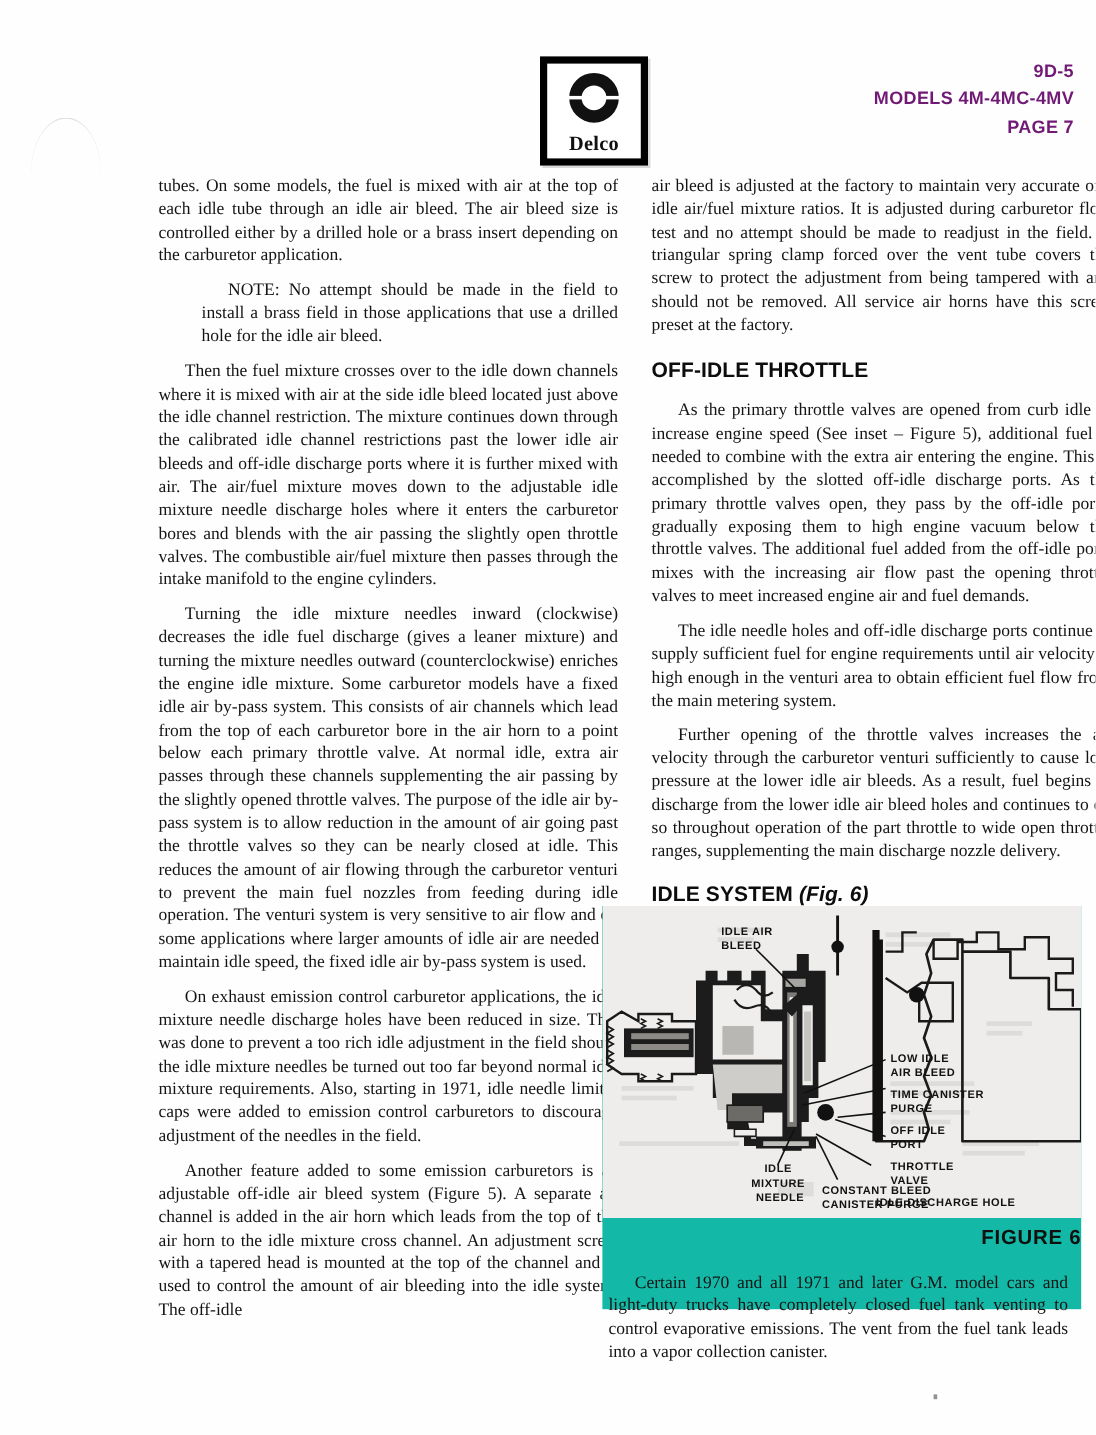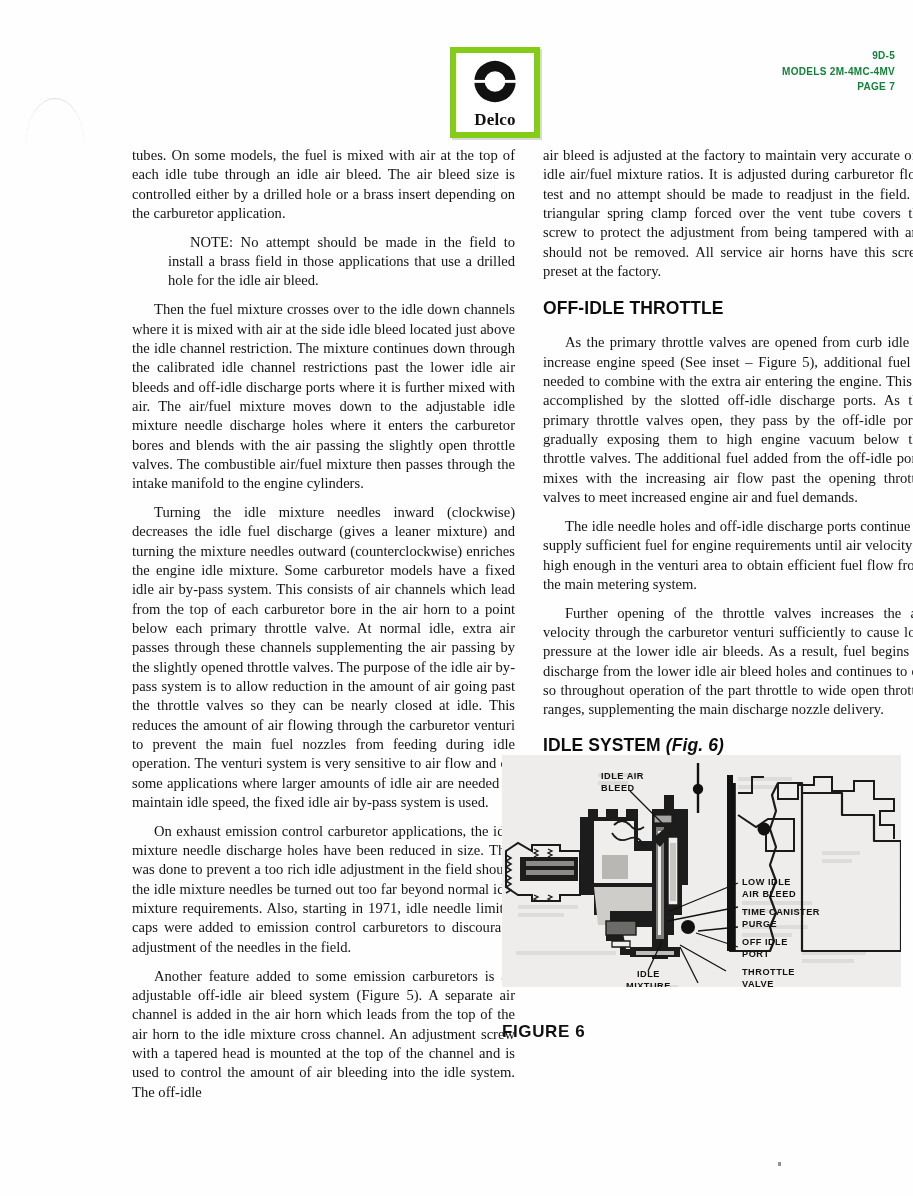--- a/index.html
+++ b/index.html
@@ -46,21 +46,21 @@
     width: 913px;
     height: 150px;
   }
   .logo-box {
     position: absolute;
     left: 450px;
     top: 47px;
     width: 90px;
     height: 91px;
     background: #ffffff;
-    border: 6px solid #84cc16;
+    border: 6px solid #000000;
     box-sizing: border-box;
     box-shadow: 2px 2px 0 rgba(150,150,150,.35);
   }
   .logo-inner {
     position: relative;
     width: 100%;
     height: 100%;
   }
   .logo-ring {
     position: absolute;
@@ -83,24 +83,24 @@
     color: #111111;
     line-height: 1;
   }
   .header-meta {
     position: absolute;
     right: 18px;
     top: 48px;
     text-align: right;
     font-family: "Liberation Sans", "DejaVu Sans", sans-serif;
     font-weight: bold;
-    font-size: 10px;
+    font-size: 15px;
     line-height: 1.55;
     letter-spacing: .3px;
-    color: #15803d;
+    color: #701a75;
   }
 
   
   .col {
     position: absolute;
     top: 146px;
     width: 383px;
     font-size: 14.6px;
     line-height: 1.325;
     text-align: justify;
@@ -142,31 +142,31 @@
     font-style: italic;
     font-weight: bold;
   }
 
   
   .figure-wrap {
     position: absolute;
     left: 502px;
     top: 755px;
     width: 399px;
-    height: 232px;
-    background: #a3a3a3;
+    height: 336px;
+    background: #14b8a6;
     overflow: hidden;
   }
   .figure-wrap svg { display: block; }
   .fig-caption {
     position: absolute;
     left: 502px;
     top: 1022px;
     width: 399px;
-    text-align: left;
+    text-align: right;
     font-family: "Liberation Sans", "DejaVu Sans", sans-serif;
     font-weight: bold;
     font-size: 17px;
     letter-spacing: .6px;
     color: #101010;
   }
   .after-fig {
     position: absolute;
     left: 507px;
     top: 1060px;
@@ -209,21 +209,21 @@
           <path d="M4 50 A46 46 0 0 1 50 4 L50 27 A23 23 0 0 0 27 50 Z" fill="#111111"></path>
           <rect x="70" y="46.5" width="28" height="6.5" fill="#ffffff"></rect>
           <rect x="2" y="46.5" width="28" height="6.5" fill="#ffffff"></rect>
         </svg>
         <div class="logo-word">Delco</div>
       </div>
     </div>
 
     <div class="header-meta">
       <div>9D-5</div>
-      <div>MODELS 2M-4MC-4MV</div>
+      <div>MODELS 4M-4MC-4MV</div>
       <div>PAGE 7</div>
     </div>
   </div>
 
   <div class="col col-left">
     <p class="noindent">tubes. On some models, the fuel is mixed with air at the top of each idle tube through an idle air bleed. The air bleed size is controlled either by a drilled hole or a brass insert depending on the carburetor application.</p>
     <p class="note">NOTE: No attempt should be made in the field to install a brass field in those applications that use a drilled hole for the idle air bleed.</p>
     <p>Then the fuel mixture crosses over to the idle down channels where it is mixed with air at the side idle bleed located just above the idle channel restriction. The mixture continues down through the calibrated idle channel restrictions past the lower idle air bleeds and off-idle discharge ports where it is further mixed with air. The air/fuel mixture moves down to the adjustable idle mixture needle discharge holes where it enters the carburetor bores and blends with the air passing the slightly open throttle valves. The combustible air/fuel mixture then passes through the intake manifold to the engine cylinders.</p>
     <p>Turning the idle mixture needles inward (clockwise) decreases the idle fuel discharge (gives a leaner mixture) and turning the mixture needles outward (counterclockwise) enriches the engine idle mixture. Some carburetor models have a fixed idle air by-pass system. This consists of air channels which lead from the top of each carburetor bore in the air horn to a point below each primary throttle valve. At normal idle, extra air passes through these channels supplementing the air passing by the slightly opened throttle valves. The purpose of the idle air by-pass system is to allow reduction in the amount of air going past the throttle valves so they can be nearly closed at idle. This reduces the amount of air flowing through the carburetor venturi to prevent the main fuel nozzles from feeding during idle operation. The venturi system is very sensitive to air flow and on some applications where larger amounts of idle air are needed to maintain idle speed, the fixed idle air by-pass system is used.</p>
     <p>On exhaust emission control carburetor applications, the idle mixture needle discharge holes have been reduced in size. This was done to prevent a too rich idle adjustment in the field should the idle mixture needles be turned out too far beyond normal idle mixture requirements. Also, starting in 1971, idle needle limiter caps were added to emission control carburetors to discourage adjustment of the needles in the field.</p>
@@ -361,14 +361,17 @@
       <text class="flabel" x="124" y="234">MIXTURE</text>
       <text class="flabel" x="128" y="246">NEEDLE</text>
 
       <text class="flabel" x="183" y="240">CONSTANT BLEED</text>
       <text class="flabel" x="183" y="252">CANISTER PURGE</text>
     </svg>
   </div>
 
   <div class="fig-caption">FIGURE 6</div>
 
+  <div class="after-fig">
+    <p>Certain 1970 and all 1971 and later G.M. model cars and light-duty trucks have completely closed fuel tank venting to control evaporative emissions. The vent from the fuel tank leads into a vapor collection canister.</p>
+  </div>
 
 </div>
 
 </body></html>

